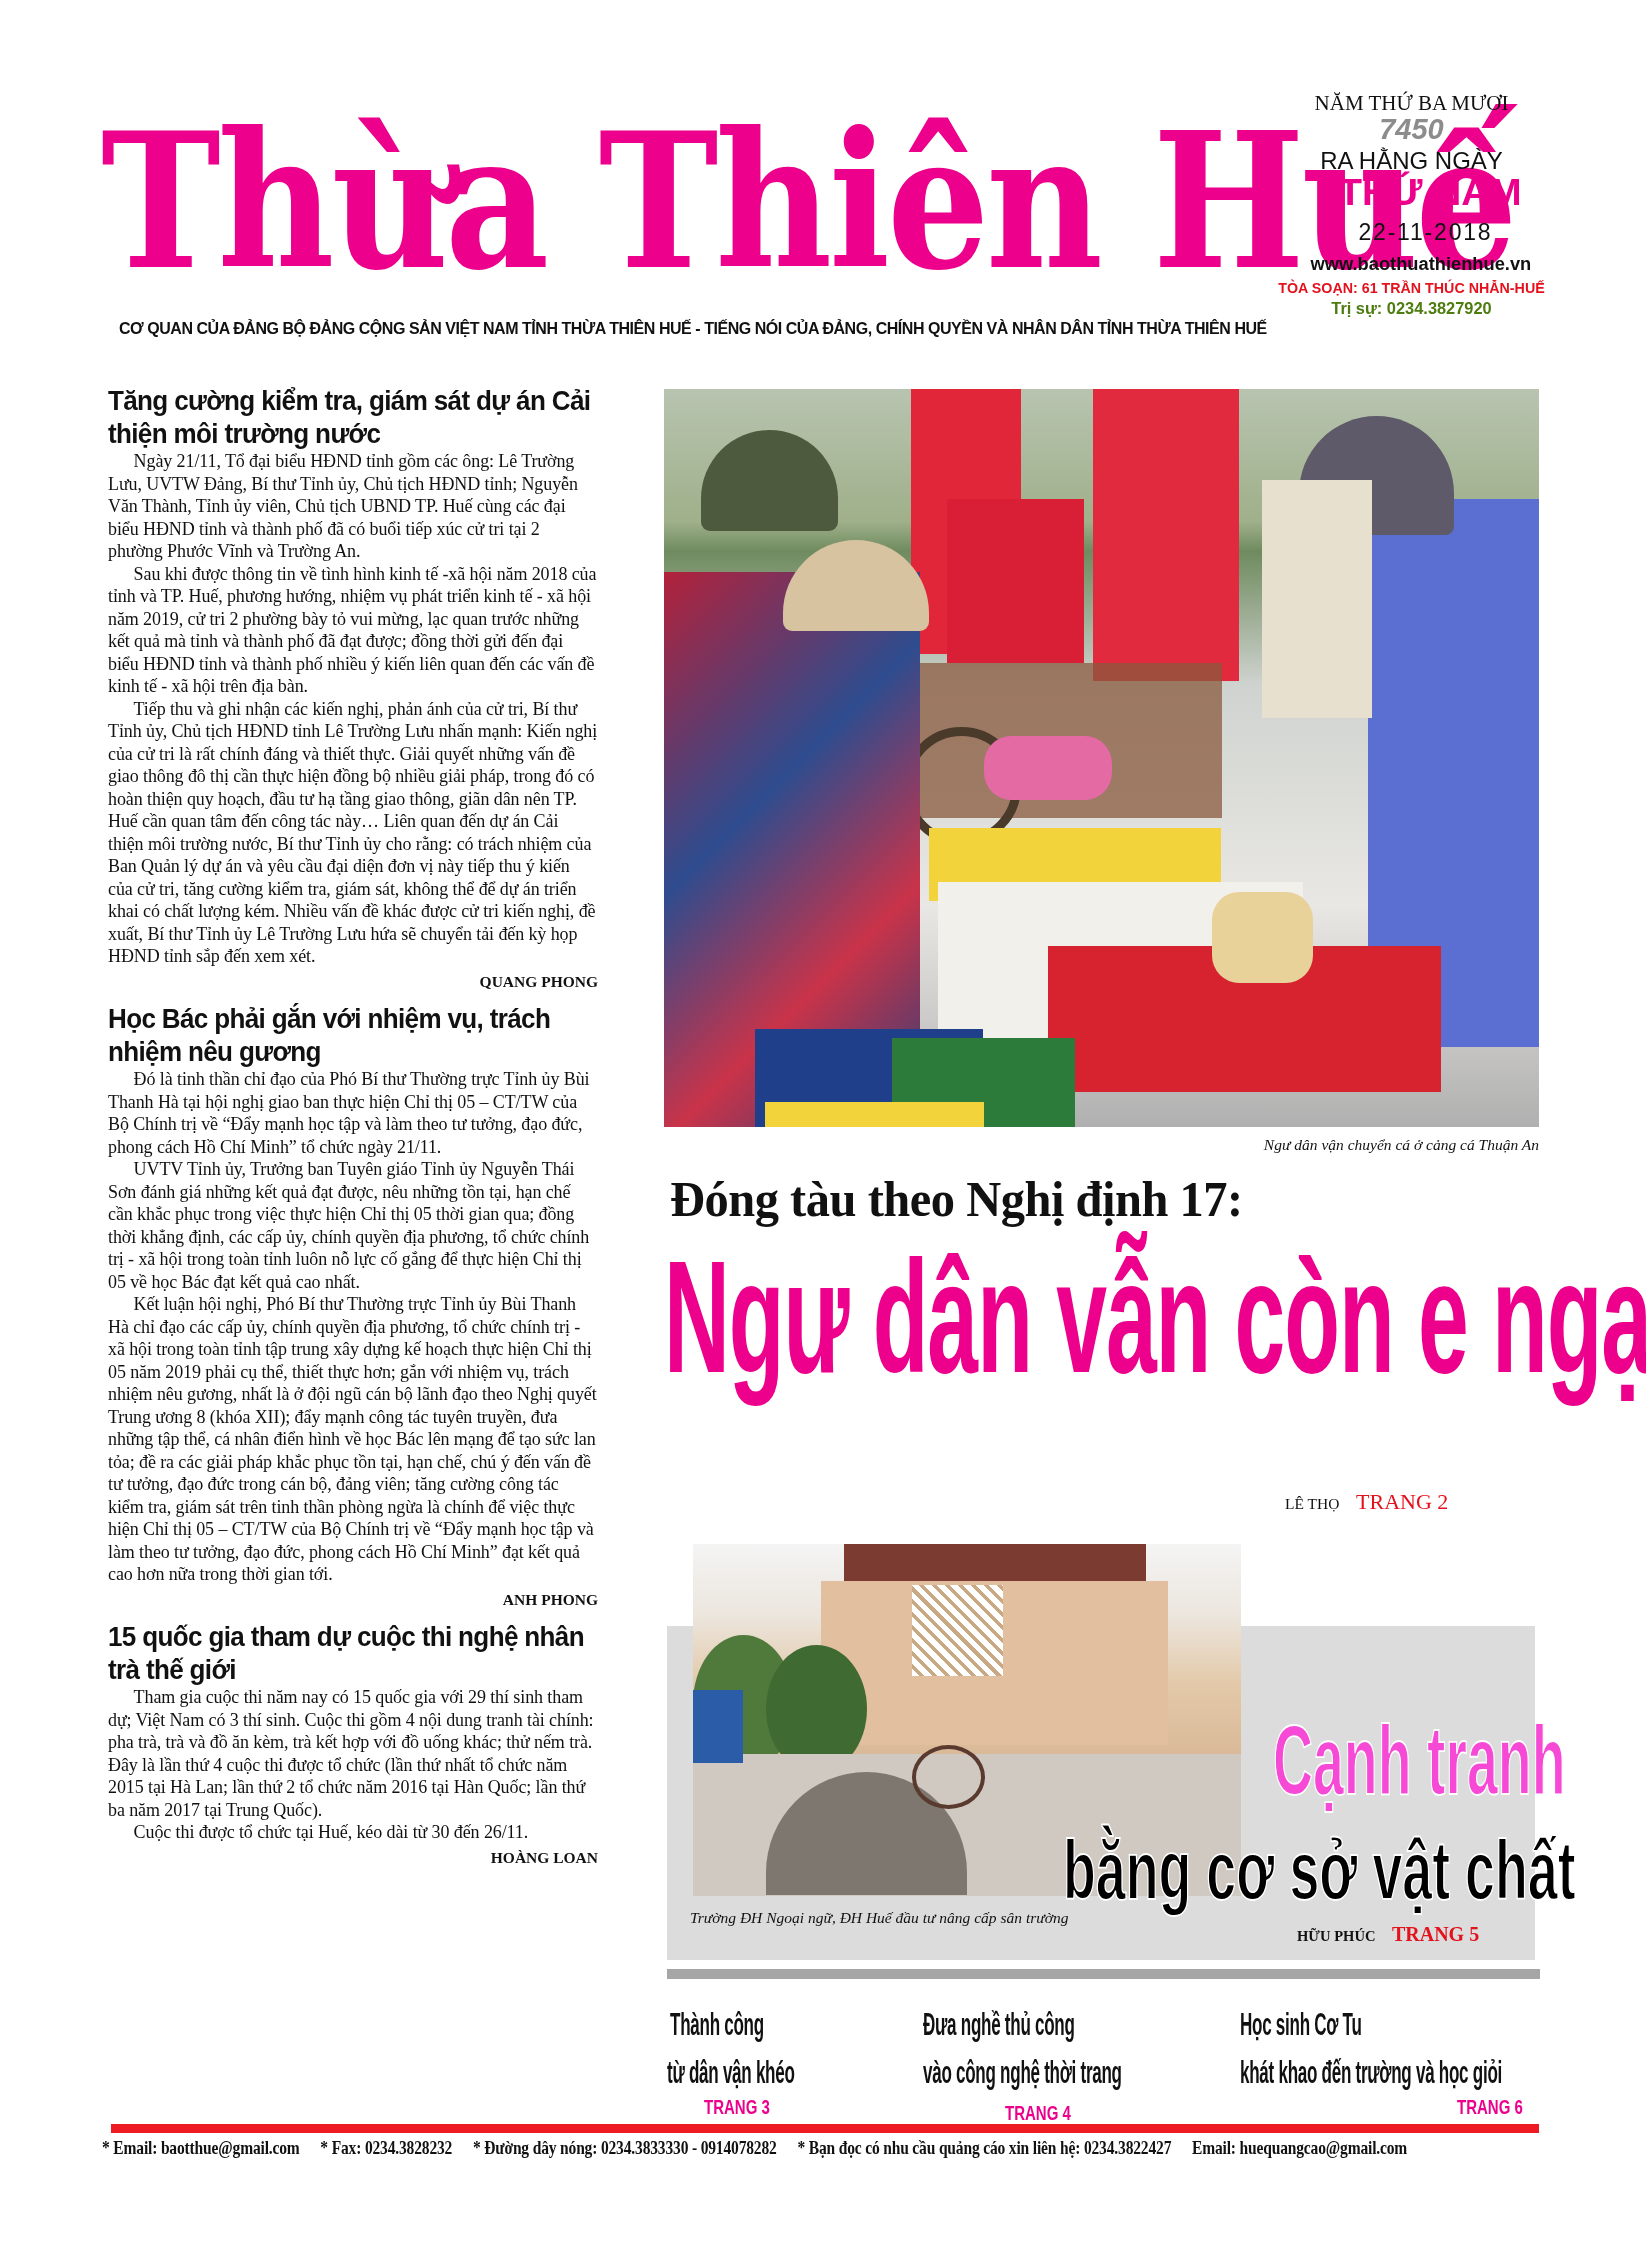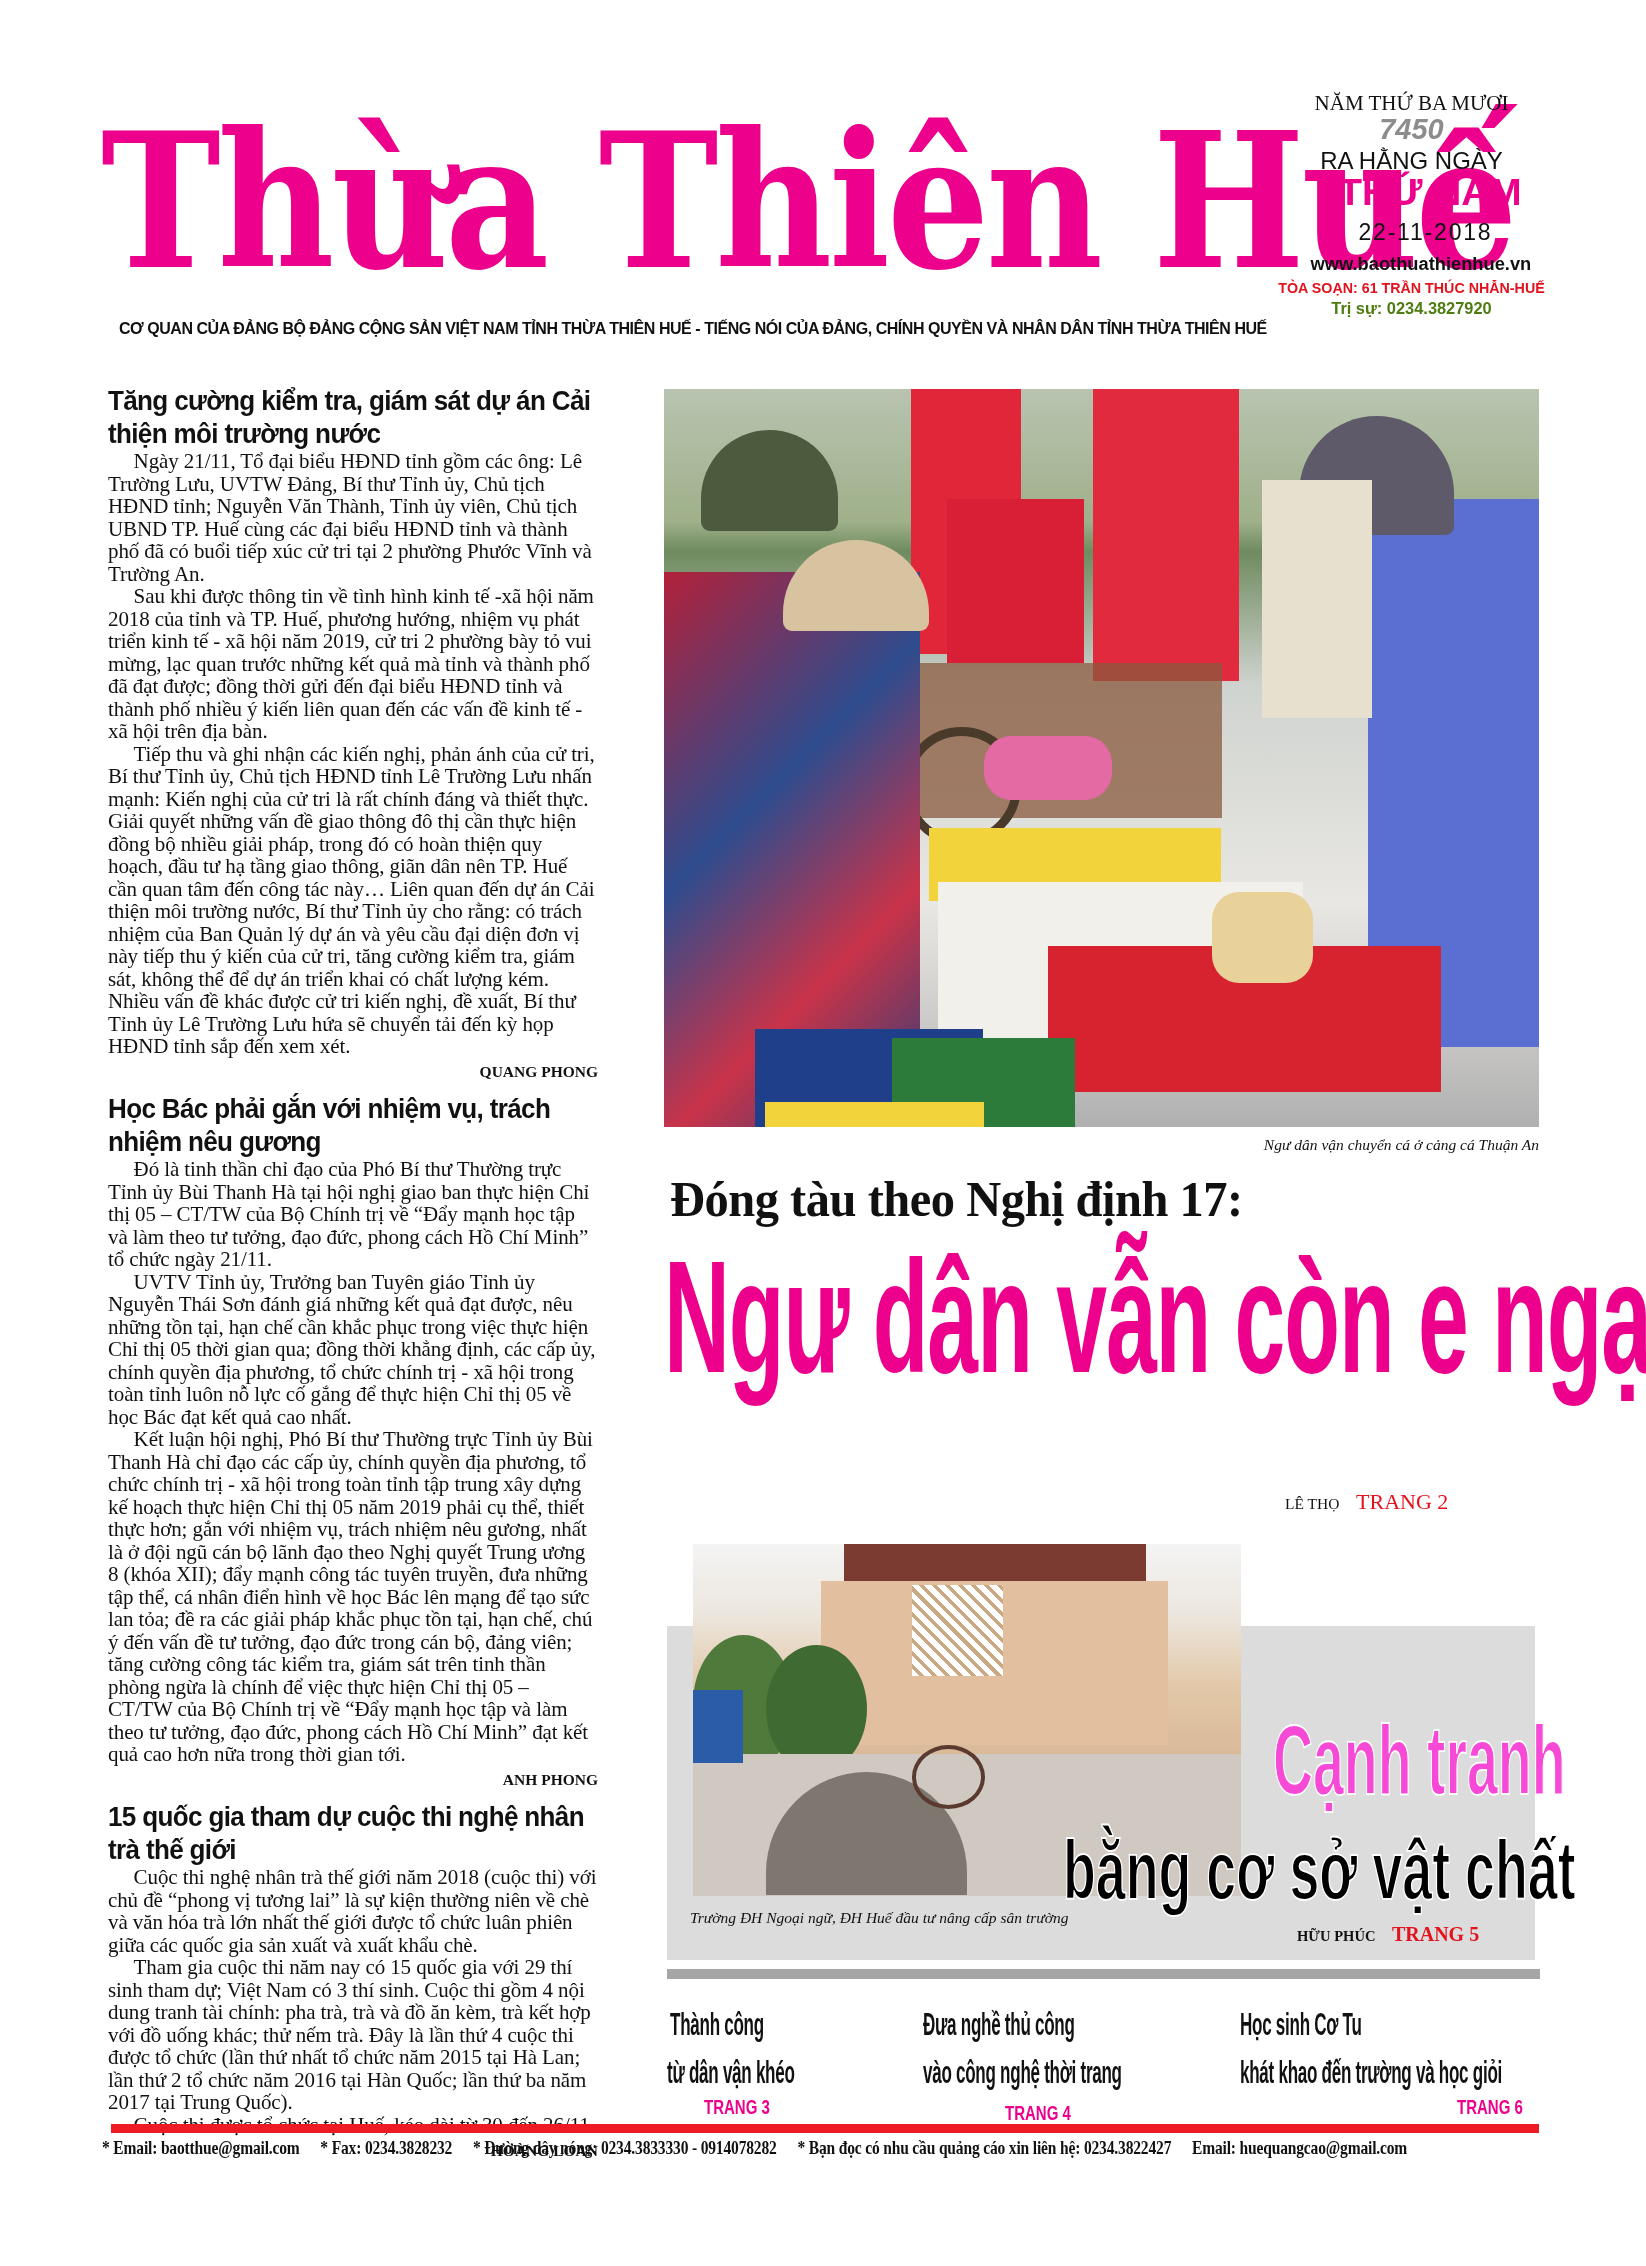--- a/index.html
+++ b/index.html
@@ -28,21 +28,21 @@
   .issue-addr { font-family: "Liberation Sans", sans-serif; font-weight: bold; font-size: 15.5px; color: #e4121d; margin-top: 3.7px; margin-left: -37px; transform: scaleX(0.92); }
   .issue-phone { font-family: "Liberation Sans", sans-serif; font-weight: bold; font-size: 16.4px; color: #4d7c0f; margin-top: 1.8px; margin-left: -37px; }
 
   
   .col-left { position: absolute; left: 108px; top: 384px; width: 490px; }
   .article { margin-bottom: 11px; }
   .article h2 {
     font-family: "Liberation Sans", sans-serif; font-weight: bold; font-size: 28px; line-height: 33px;
     letter-spacing: -0.7px; transform: scaleX(0.93); transform-origin: left top; width: 526px;
   }
-  .article p { font-size: 21px; line-height: 22.5px; text-indent: 25.6px; text-align: left; letter-spacing: -0.1px; }
+  .article p { font-size: 18px; line-height: 22.5px; text-indent: 25.6px; text-align: left; letter-spacing: -0.1px; }
   .byline { font-weight: bold; font-size: 15.5px; text-align: right; margin-top: 5.5px; }
 
   
   .main-photo { position: absolute; left: 664px; top: 389px; width: 875px; height: 738px; overflow: hidden;
     background: linear-gradient(180deg, #b8c4b0 0%, #9fb08a 18%, #6f8b5f 22%, #cfd3cf 40%, #e9e7e3 70%, #b0b0b0 100%); }
   .photo-shape { position: absolute; }
   .main-caption { position: absolute; left: 664px; top: 1136px; width: 875px; text-align: right;
     font-style: italic; font-size: 15.5px; }
 
   .kicker { position: absolute; left: 670px; top: 1170px; font-family: "Liberation Serif", serif;
@@ -106,21 +106,20 @@
   </div>
   <div class="article">
     <h2>Học Bác phải gắn với nhiệm vụ, trách nhiệm nêu gương</h2>
     <p>Đó là tinh thần chỉ đạo của Phó Bí thư Thường trực Tỉnh ủy Bùi Thanh Hà tại hội nghị giao ban thực hiện Chỉ thị 05 – CT/TW của Bộ Chính trị về “Đẩy mạnh học tập và làm theo tư tưởng, đạo đức, phong cách Hồ Chí Minh” tổ chức ngày 21/11.</p>
     <p>UVTV Tỉnh ủy, Trưởng ban Tuyên giáo Tỉnh ủy Nguyễn Thái Sơn đánh giá những kết quả đạt được, nêu những tồn tại, hạn chế cần khắc phục trong việc thực hiện Chỉ thị 05 thời gian qua; đồng thời khẳng định, các cấp ủy, chính quyền địa phương, tổ chức chính trị - xã hội trong toàn tỉnh luôn nỗ lực cố gắng để thực hiện Chỉ thị 05 về học Bác đạt kết quả cao nhất.</p>
     <p>Kết luận hội nghị, Phó Bí thư Thường trực Tỉnh ủy Bùi Thanh Hà chỉ đạo các cấp ủy, chính quyền địa phương, tổ chức chính trị - xã hội trong toàn tỉnh tập trung xây dựng kế hoạch thực hiện Chỉ thị 05 năm 2019 phải cụ thể, thiết thực hơn; gắn với nhiệm vụ, trách nhiệm nêu gương, nhất là ở đội ngũ cán bộ lãnh đạo theo Nghị quyết Trung ương 8 (khóa XII); đẩy mạnh công tác tuyên truyền, đưa những tập thể, cá nhân điển hình về học Bác lên mạng để tạo sức lan tỏa; đề ra các giải pháp khắc phục tồn tại, hạn chế, chú ý đến vấn đề tư tưởng, đạo đức trong cán bộ, đảng viên; tăng cường công tác kiểm tra, giám sát trên tinh thần phòng ngừa là chính để việc thực hiện Chỉ thị 05 – CT/TW của Bộ Chính trị về “Đẩy mạnh học tập và làm theo tư tưởng, đạo đức, phong cách Hồ Chí Minh” đạt kết quả cao hơn nữa trong thời gian tới.</p>
     <div class="byline">ANH PHONG</div>
   </div>
   <div class="article">
     <h2>15 quốc gia tham dự cuộc thi nghệ nhân trà thế giới</h2>
-    <p>Cuộc thi nghệ nhân trà thế giới năm 2018 (cuộc thi) với chủ đề “phong vị tương lai” là sự kiện thường niên về chè và văn hóa trà lớn nhất thế giới được tổ chức luân phiên giữa các quốc gia sản xuất và xuất khẩu chè.</p>
     <p>Tham gia cuộc thi năm nay có 15 quốc gia với 29 thí sinh tham dự; Việt Nam có 3 thí sinh. Cuộc thi gồm 4 nội dung tranh tài chính: pha trà, trà và đồ ăn kèm, trà kết hợp với đồ uống khác; thử nếm trà. Đây là lần thứ 4 cuộc thi được tổ chức (lần thứ nhất tổ chức năm 2015 tại Hà Lan; lần thứ 2 tổ chức năm 2016 tại Hàn Quốc; lần thứ ba năm 2017 tại Trung Quốc).</p>
     <p>Cuộc thi được tổ chức tại Huế, kéo dài từ 30 đến 26/11.</p>
     <div class="byline">HOÀNG LOAN</div>
   </div>
 </div>
 
 <div class="main-photo">
   <div class="photo-shape" style="left:247px;top:0;width:110px;height:265px;background:#e2263a;"></div>
   <div class="photo-shape" style="left:283px;top:110px;width:137px;height:164px;background:#d91f35;"></div>
   <div class="photo-shape" style="left:429px;top:0;width:146px;height:292px;background:#e12a3d;"></div>

